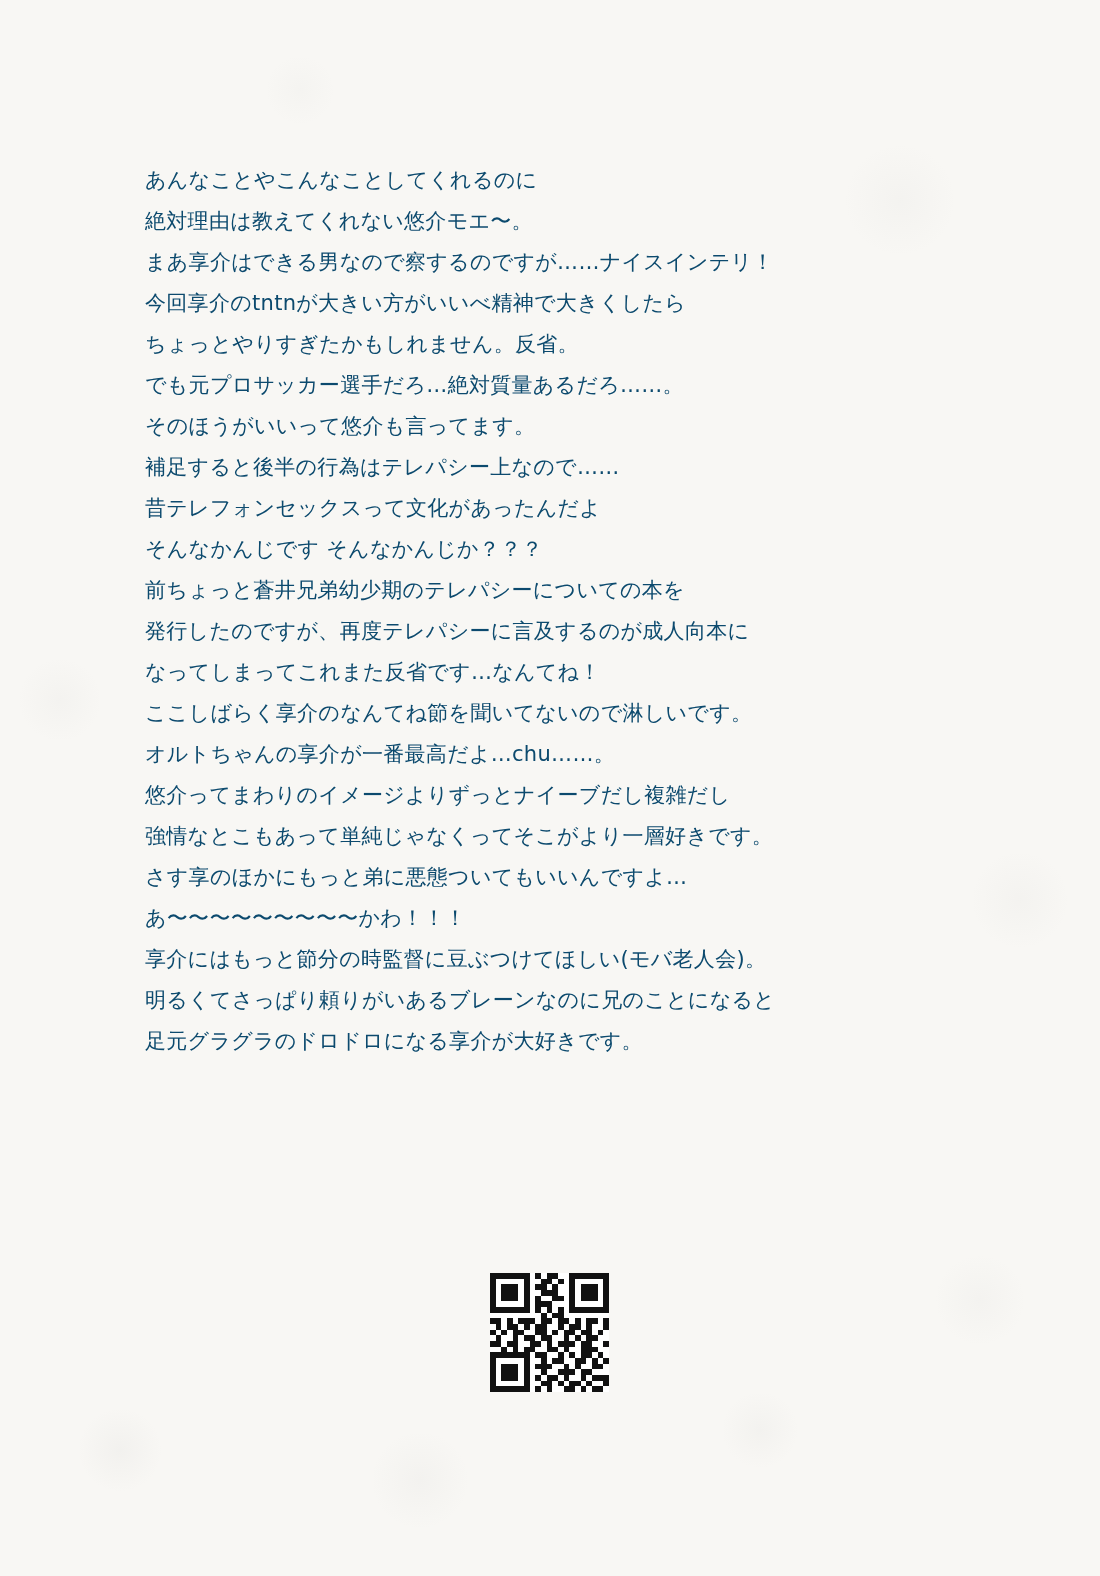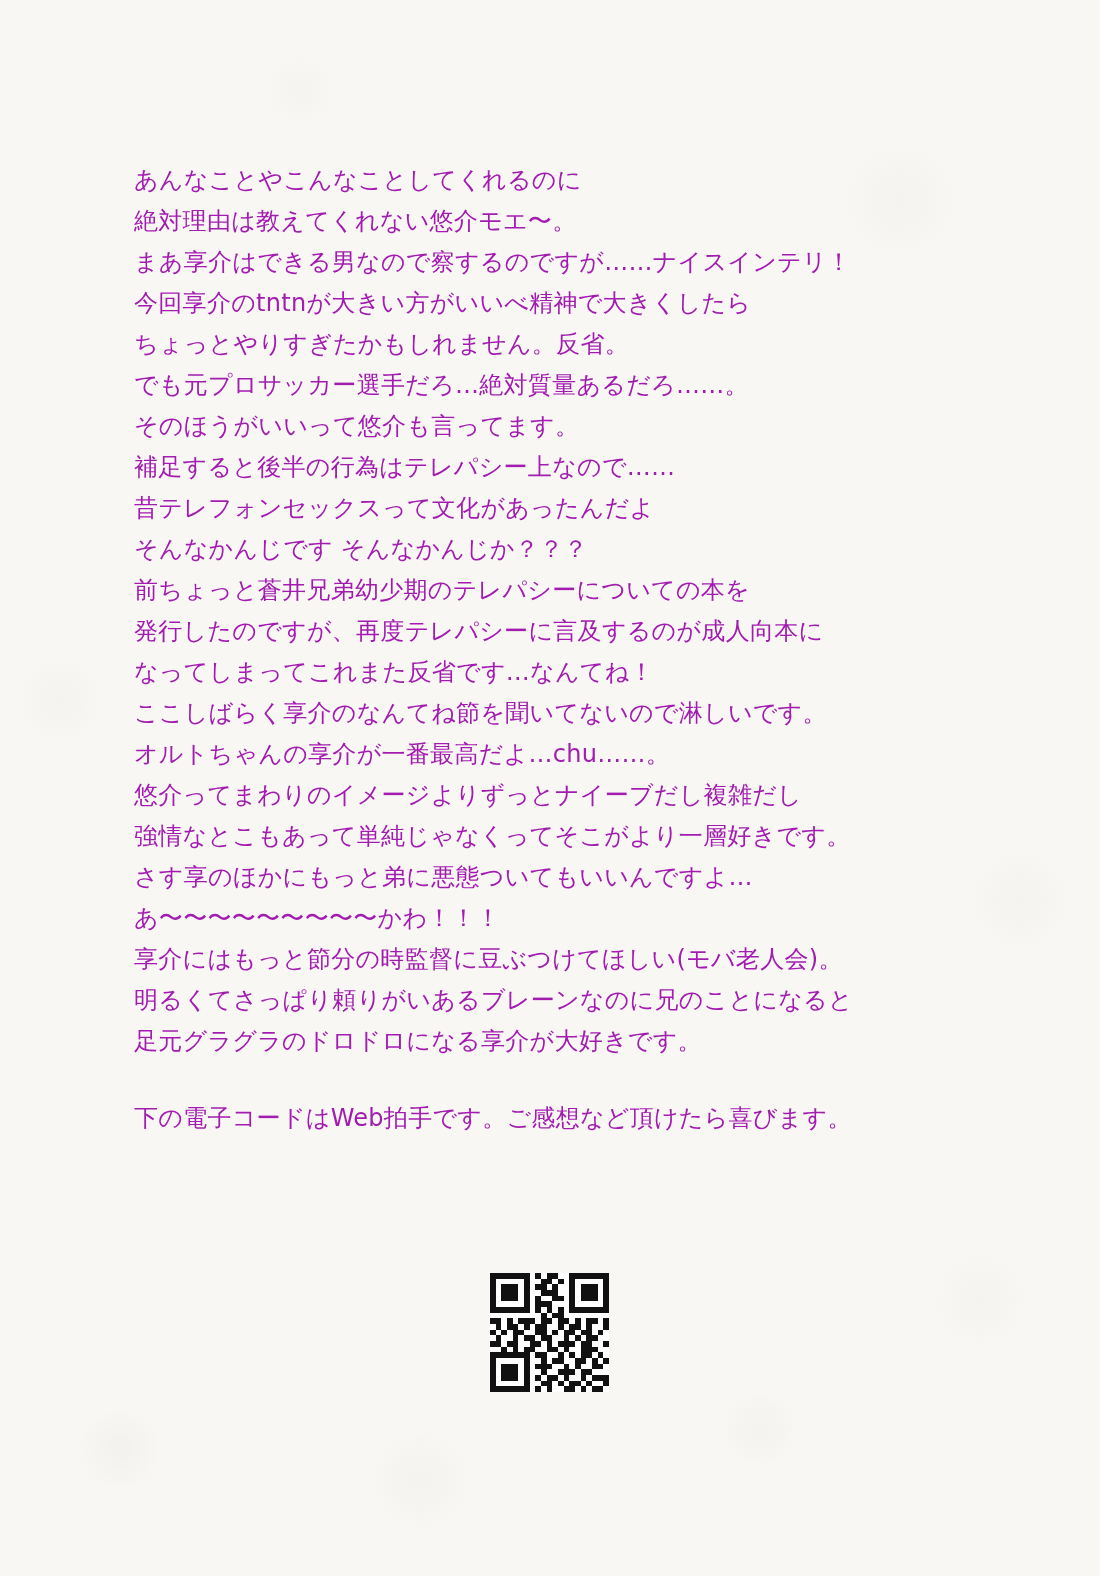--- a/index.html
+++ b/index.html
@@ -24,23 +24,23 @@
       radial-gradient(circle 70px at 420px 1480px, rgba(160,160,160,0.06), transparent 70%),
       radial-gradient(circle 55px at 760px 1430px, rgba(160,160,160,0.06), transparent 70%),
       radial-gradient(circle 65px at 980px 1300px, rgba(160,160,160,0.05), transparent 70%),
       radial-gradient(circle 80px at 900px 200px, rgba(160,160,160,0.05), transparent 70%),
       radial-gradient(circle 60px at 60px 700px, rgba(160,160,160,0.05), transparent 70%),
       radial-gradient(circle 70px at 1020px 900px, rgba(160,160,160,0.05), transparent 70%),
       radial-gradient(circle 50px at 300px 90px, rgba(160,160,160,0.04), transparent 70%);
   }
   .text-block {
     position: absolute;
-    left: 134px;
-    color: #a21caf;
-    font-size: 24px;
+    left: 145px;
+    color: #0c4a6e;
+    font-size: 21px;
     line-height: 41px;
     letter-spacing: 0.3px;
     white-space: pre;
   }
   #paragraph-1 { top: 160px; }
   #paragraph-2 { top: 1098px; }
   .line { height: 41px; }
   .qr {
     position: absolute;
     left: 490px;
@@ -55,21 +55,21 @@
   .qr .m1 { background: #111111; }
   .qr .m0 { background: transparent; }
 </style>
 </head>
 <body>
 
 <div class="noise-overlay"></div>
 
 <div id="paragraph-1" class="text-block"><div class="line">あんなことやこんなことしてくれるのに</div><div class="line">絶対理由は教えてくれない悠介モエ〜。</div><div class="line">まあ享介はできる男なので察するのですが……ナイスインテリ！</div><div class="line">今回享介のtntnが大きい方がいいべ精神で大きくしたら</div><div class="line">ちょっとやりすぎたかもしれません。反省。</div><div class="line">でも元プロサッカー選手だろ…絶対質量あるだろ……。</div><div class="line">そのほうがいいって悠介も言ってます。</div><div class="line">補足すると後半の行為はテレパシー上なので……</div><div class="line">昔テレフォンセックスって文化があったんだよ</div><div class="line">そんなかんじです そんなかんじか？？？</div><div class="line">前ちょっと蒼井兄弟幼少期のテレパシーについての本を</div><div class="line">発行したのですが、再度テレパシーに言及するのが成人向本に</div><div class="line">なってしまってこれまた反省です…なんてね！</div><div class="line">ここしばらく享介のなんてね節を聞いてないので淋しいです。</div><div class="line">オルトちゃんの享介が一番最高だよ…chu……。</div><div class="line">悠介ってまわりのイメージよりずっとナイーブだし複雑だし</div><div class="line">強情なとこもあって単純じゃなくってそこがより一層好きです。</div><div class="line">さす享のほかにもっと弟に悪態ついてもいいんですよ…</div><div class="line">あ〜〜〜〜〜〜〜〜〜かわ！！！</div><div class="line">享介にはもっと節分の時監督に豆ぶつけてほしい(モバ老人会)。</div><div class="line">明るくてさっぱり頼りがいあるブレーンなのに兄のことになると</div><div class="line">足元グラグラのドロドロになる享介が大好きです。</div></div>
 
-<div id="paragraph-2" class="text-block"><div class="line">下の電子コードはWeb拍手です。ご感想など頂けたら喜びます。</div></div>
+<div id="paragraph-2" class="text-block"></div>
 
 <div class="qr">
     <div class="m1"></div>
     <div class="m1"></div>
     <div class="m1"></div>
     <div class="m1"></div>
     <div class="m1"></div>
     <div class="m1"></div>
     <div class="m1"></div>
     <div class="m0"></div>

